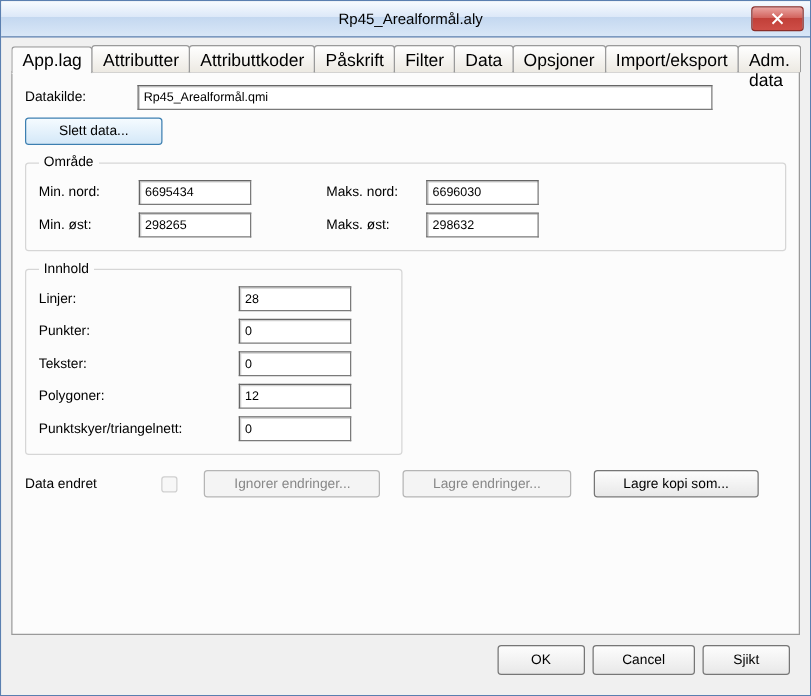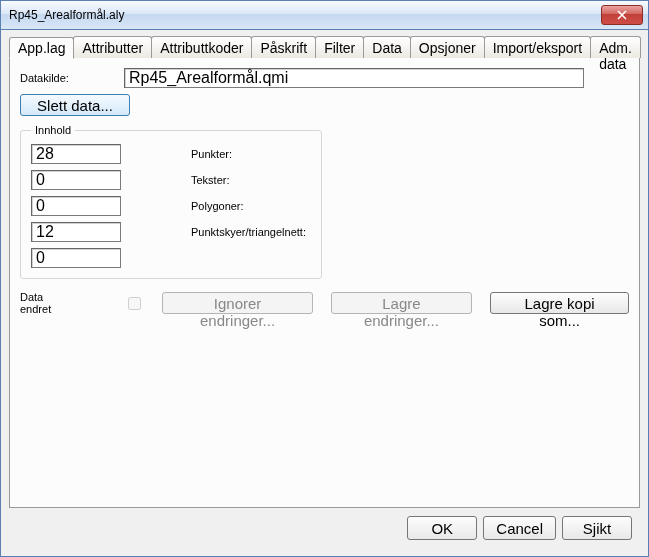--- a/index.html
+++ b/index.html
@@ -20,20 +20,21 @@
     background: #f0f0f0;
   }
   .titlebar {
     height: 28px;
     background: linear-gradient(to bottom, #f7fbff 0%, #dce8f8 45%, #c4d8f0 46%, #d9e7f7 100%);
     border-bottom: 1px solid #5a7fb0;
     display: flex;
     align-items: center;
     padding-left: 8px;
     position: relative;
+    justify-content: center;
   }
   .titlebar .title {
     color: #000;
     font-size: 12px;
   }
   .close-btn {
     position: absolute;
     right: 5px;
     top: 4px;
     width: 40px;
@@ -88,47 +89,47 @@
     padding: 10px 10px 10px 10px;
     position: relative;
     z-index: 1;
   }
   .row {
     display: flex;
     align-items: center;
     margin-bottom: 6px;
   }
   .lbl {
-    width: 104px;
+    width: 90px;
   }
   .text-input {
     border: 1px solid #7a7a7a;
     border-top-color: #666;
     border-left-color: #666;
     background: #fff;
     box-shadow: inset 1px 1px 0 #d0d0d0;
     height: 18px;
     padding: 0 4px;
     font-family: inherit;
-    font-size: 16px;
+    font-size: 10px;
   }
   .text-input[readonly] {
     background: #fff;
   }
   .text-input.wide { width: 450px; }
   .text-input.num { width: 80px; }
 
   .btn {
     border: 1px solid #767676;
     background: linear-gradient(to bottom, #fdfdfd, #e8e8e8);
     border-radius: 3px;
-    padding: 2px 12px;
+    padding: 2px 23px;
     height: 22px;
     font-family: inherit;
-    font-size: 15px;
+    font-size: 11px;
     cursor: pointer;
     box-sizing: border-box;
   }
   .btn:disabled {
     color: #888;
     border-color: #b5b5b5;
     background: #f4f4f4;
     cursor: default;
   }
   .btn.highlight {
@@ -221,24 +222,41 @@
 
       <div class="row">
         <span class="lbl">Datakilde:</span>
         <input class="text-input wide" readonly="" value="Rp45_Arealformål.qmi" style="">
       </div>
 
       <div class="row">
         <button class="btn highlight" style="width:110px;">Slett data...</button>
       </div>
 
+      <fieldset class="group">
+        <legend>Område</legend>
+        <div class="pair-grid">
+          <span>Min. nord:</span>
+          <input class="text-input num" readonly="" value="6695434" style="">
+          <span class="spacer-col"></span>
+          <span>Maks. nord:</span>
+          <input class="text-input num" readonly="" value="6696030" style="">
+
+          <span>Min. øst:</span>
+          <input class="text-input num" readonly="" value="298265" style="">
+          <span class="spacer-col"></span>
+          <span>Maks. øst:</span>
+          <input class="text-input num" readonly="" value="298632" style="">
+        </div>
+      </fieldset>
 
       <fieldset class="group innhold-fieldset">
         <legend>Innhold</legend>
         <div class="innhold-grid">
+          <span>Linjer:</span>
           <input class="text-input num" readonly="" value="28" style="">
 
           <span>Punkter:</span>
           <input class="text-input num" readonly="" value="0" style="">
 
           <span>Tekster:</span>
           <input class="text-input num" readonly="" value="0" style="">
 
           <span>Polygoner:</span>
           <input class="text-input num" readonly="" value="12" style="">

